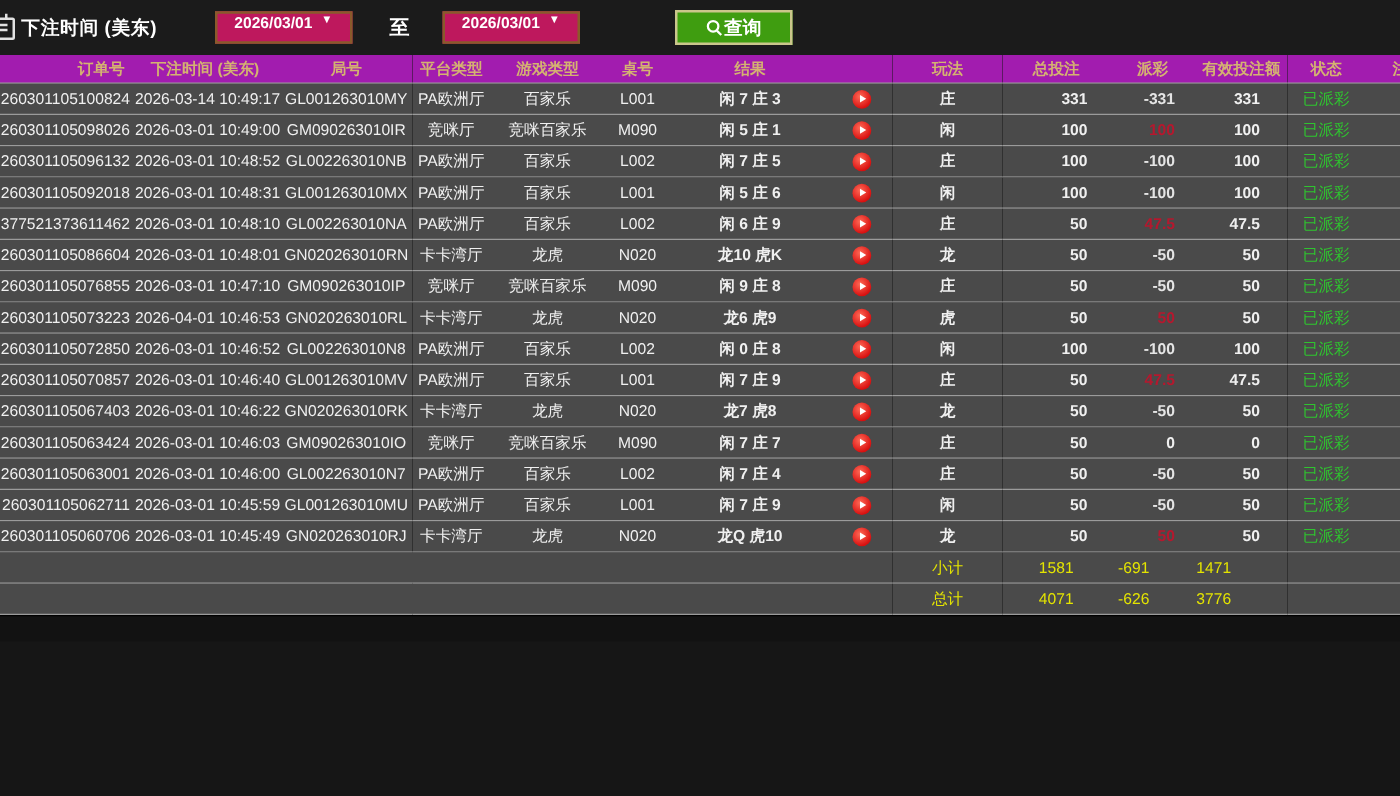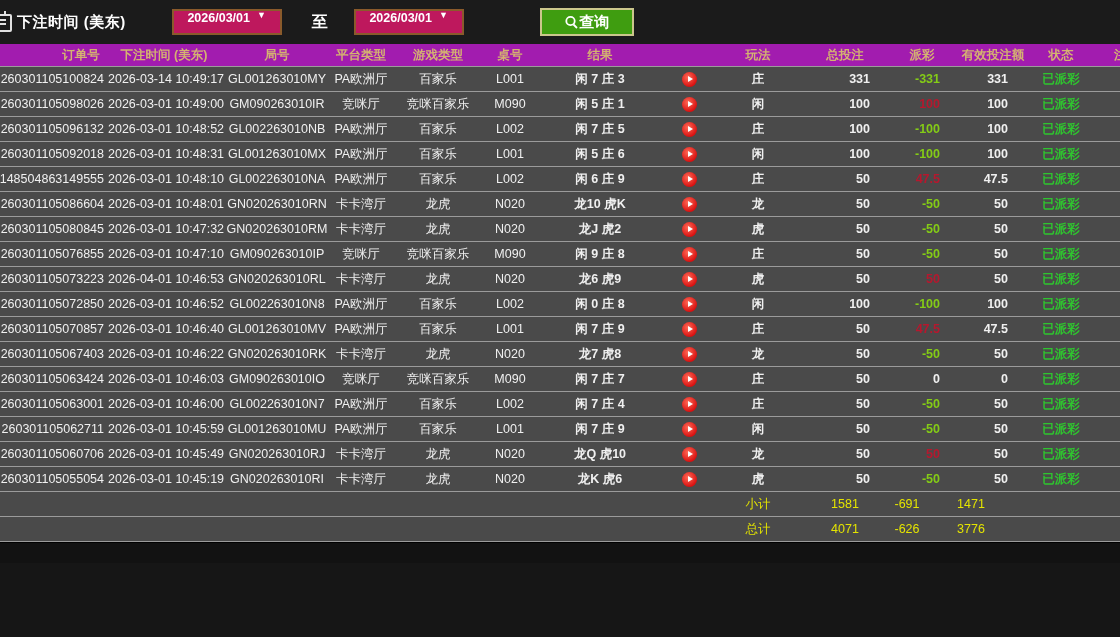--- a/index.html
+++ b/index.html
@@ -27,22 +27,22 @@
   thead th{background:#a21caf;color:#d4b271;font-weight:bold;height:22px;font-size:12.5px;
     border-bottom:1px solid #9b9b9b;white-space:nowrap;overflow:hidden;padding:0}
   td{background:#4a4a4a;height:24px;line-height:24px;border-bottom:1px solid #9b9b9b;
     white-space:nowrap;overflow:hidden;padding:0}
   .c-order{text-align:right;text-indent:-3px}
   .c-time{text-align:left;padding-left:4px}
   .cc{text-align:center}
   .b{font-weight:bold}
   .num{text-align:right;font-weight:bold}
   .pr18{padding-right:18px}.pr16{padding-right:16px}.pr22{padding-right:22px}
-  .status{color:#2fc42f;font-weight:bold}
-  .pos{color:#b5182e}.neg{color:#84cc16}.zero{color:#f0f0f0}
+  .status{color:#2fc42f;font-weight:normal}
+  .pos{color:#b5182e}.neg{color:#e5e5e5}.zero{color:#f0f0f0}
   .play-icon{display:inline-block;width:15px;height:15px;border-radius:50%;vertical-align:middle;cursor:pointer;position:relative;
     background:radial-gradient(circle at 40% 35%,#ff6a57,#d80f0f 72%)}
   .play-icon::after{content:"";position:absolute;left:6px;top:4px;width:0;height:0;
     border-left:5px solid #fff;border-top:3.5px solid transparent;border-bottom:3.5px solid transparent}
   tr.summary td{color:#e4e400;font-weight:normal}
   .sumlbl{text-align:center}
   .sumnum{text-align:center}
   .spr30{padding-right:30px}.spr40{padding-right:44px}
   th .clip-lbl{display:inline-block;margin-left:22px}
   .th-order{text-align:center;padding-left:58px}
@@ -166,21 +166,21 @@
     <td class="cc b">闲 5 庄 6</td>
     <td class="cc"><span class="play-icon"></span></td>
     <td class="cc b">闲</td>
     <td class="num b pr18">100</td>
     <td class="num b pr16 neg">-100</td>
     <td class="num b pr22">100</td>
     <td class="cc status">已派彩</td>
     <td></td>
   </tr>
       <tr>
-    <td class="c-order">148504863149555</td>
+    <td class="c-order">377521373611462</td>
     <td class="c-time">2026-03-01 10:48:10</td>
     <td class="cc">GL002263010NA</td>
     <td class="cc">PA欧洲厅</td>
     <td class="cc">百家乐</td>
     <td class="cc">L002</td>
     <td class="cc b">闲 6 庄 9</td>
     <td class="cc"><span class="play-icon"></span></td>
     <td class="cc b">庄</td>
     <td class="num b pr18">50</td>
     <td class="num b pr16 pos">47.5</td>
@@ -198,36 +198,20 @@
     <td class="cc b">龙10 虎K</td>
     <td class="cc"><span class="play-icon"></span></td>
     <td class="cc b">龙</td>
     <td class="num b pr18">50</td>
     <td class="num b pr16 neg">-50</td>
     <td class="num b pr22">50</td>
     <td class="cc status">已派彩</td>
     <td></td>
   </tr>
       <tr>
-    <td class="c-order">260301105080845</td>
-    <td class="c-time">2026-03-01 10:47:32</td>
-    <td class="cc">GN020263010RM</td>
-    <td class="cc">卡卡湾厅</td>
-    <td class="cc">龙虎</td>
-    <td class="cc">N020</td>
-    <td class="cc b">龙J 虎2</td>
-    <td class="cc"><span class="play-icon"></span></td>
-    <td class="cc b">虎</td>
-    <td class="num b pr18">50</td>
-    <td class="num b pr16 neg">-50</td>
-    <td class="num b pr22">50</td>
-    <td class="cc status">已派彩</td>
-    <td></td>
-  </tr>
-      <tr>
     <td class="c-order">260301105076855</td>
     <td class="c-time">2026-03-01 10:47:10</td>
     <td class="cc">GM090263010IP</td>
     <td class="cc">竞咪厅</td>
     <td class="cc">竞咪百家乐</td>
     <td class="cc">M090</td>
     <td class="cc b">闲 9 庄 8</td>
     <td class="cc"><span class="play-icon"></span></td>
     <td class="cc b">庄</td>
     <td class="num b pr18">50</td>
@@ -353,36 +337,20 @@
     <td class="c-time">2026-03-01 10:45:49</td>
     <td class="cc">GN020263010RJ</td>
     <td class="cc">卡卡湾厅</td>
     <td class="cc">龙虎</td>
     <td class="cc">N020</td>
     <td class="cc b">龙Q 虎10</td>
     <td class="cc"><span class="play-icon"></span></td>
     <td class="cc b">龙</td>
     <td class="num b pr18">50</td>
     <td class="num b pr16 pos">50</td>
-    <td class="num b pr22">50</td>
-    <td class="cc status">已派彩</td>
-    <td></td>
-  </tr>
-      <tr>
-    <td class="c-order">260301105055054</td>
-    <td class="c-time">2026-03-01 10:45:19</td>
-    <td class="cc">GN020263010RI</td>
-    <td class="cc">卡卡湾厅</td>
-    <td class="cc">龙虎</td>
-    <td class="cc">N020</td>
-    <td class="cc b">龙K 虎6</td>
-    <td class="cc"><span class="play-icon"></span></td>
-    <td class="cc b">虎</td>
-    <td class="num b pr18">50</td>
-    <td class="num b pr16 neg">-50</td>
     <td class="num b pr22">50</td>
     <td class="cc status">已派彩</td>
     <td></td>
   </tr>
     </tbody>
   <tfoot>
     <tr class="summary">
       <td colspan="8"></td>
       <td class="sumlbl">小计</td>
       <td class="sumnum">1581</td>

